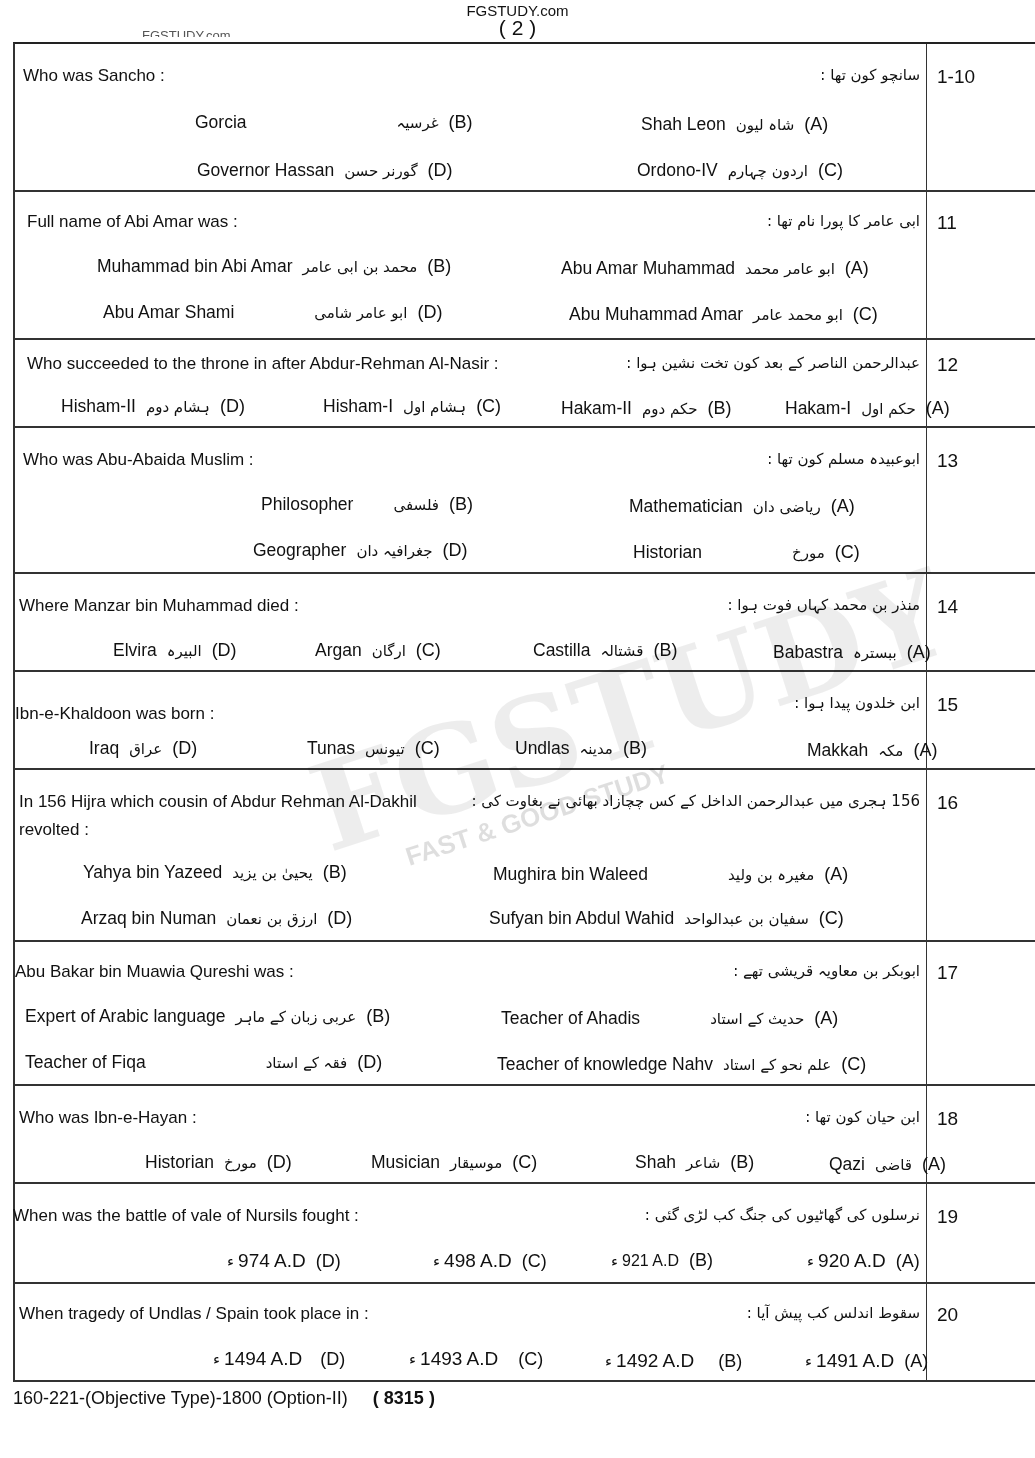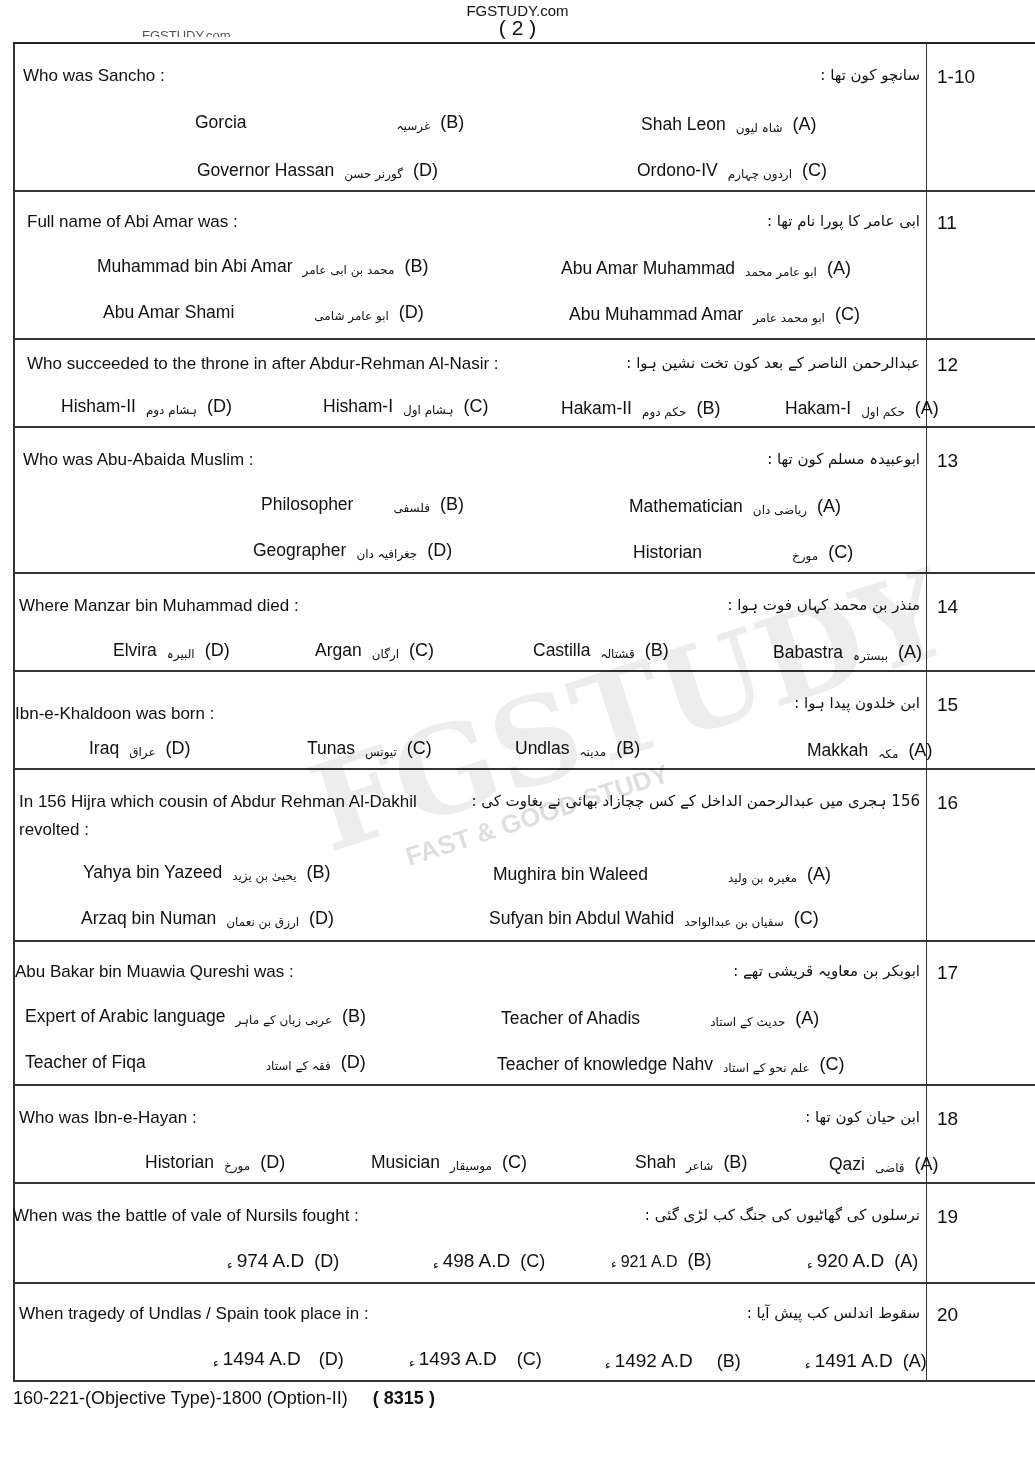--- a/index.html
+++ b/index.html
@@ -4,24 +4,24 @@
 <style>
   html, body { margin:0; padding:0; background:#fff; }
   body { width:1035px; height:1458px; position:relative; overflow:hidden; font-family:"Liberation Sans", sans-serif; color:#111; }
   .site-top { position:absolute; top:2px; left:0; width:1035px; text-align:center; font-size:15px; letter-spacing:0; }
   .page-num { position:absolute; top:16px; left:0; width:1035px; text-align:center; font-size:21px; }
   .site-faint { position:absolute; top:28px; left:142px; font-size:13px; color:#555; height:9px; overflow:hidden; }
   .sheet { position:absolute; top:42px; left:13px; width:1030px; border-top:2px solid #222; border-left:2px solid #333; }
   .row { display:flex; border-bottom:2px solid #333; position:relative; }
   .qbody { width:912px; border-right:1.5px solid #333; box-sizing:border-box; position:relative; }
   .qnum { width:50px; font-size:19px; padding-left:10px; box-sizing:border-box; }
-  .urdu { font-family:"DejaVu Sans", sans-serif; font-size:12px; direction:rtl; unicode-bidi:isolate; }
+  .urdu { font-family:"DejaVu Sans", sans-serif; font-size:15px; direction:rtl; unicode-bidi:isolate; }
   .q-en { position:absolute; left:8px; font-size:17px; }
   .q-ur { position:absolute; right:6px; font-family:"DejaVu Sans", sans-serif; font-size:15px; direction:rtl; }
-  .opt { position:absolute; font-size:17.5px; white-space:nowrap; display:flex; align-items:flex-end; gap:10px; }
+  .opt { position:absolute; font-size:17.5px; white-space:nowrap; display:flex; align-items:center; gap:10px; }
   .opt .lbl { font-size:18px; }
   .footer { position:absolute; top:1388px; left:13px; font-size:18px; }
   .footer b { font-weight:bold; }
   .watermark { position:absolute; left:300px; top:640px; font-family:"DejaVu Serif", serif; font-size:120px; color:rgba(0,0,0,0.07); transform:rotate(-18deg); font-weight:bold; pointer-events:none; }
   .watermark2 { position:absolute; left:400px; top:800px; font-size:26px; font-weight:bold; color:rgba(0,0,0,0.13); transform:rotate(-18deg); pointer-events:none; }
 </style>
 </head>
 <body>
 
 <div class="site-top">FGSTUDY.com</div>

